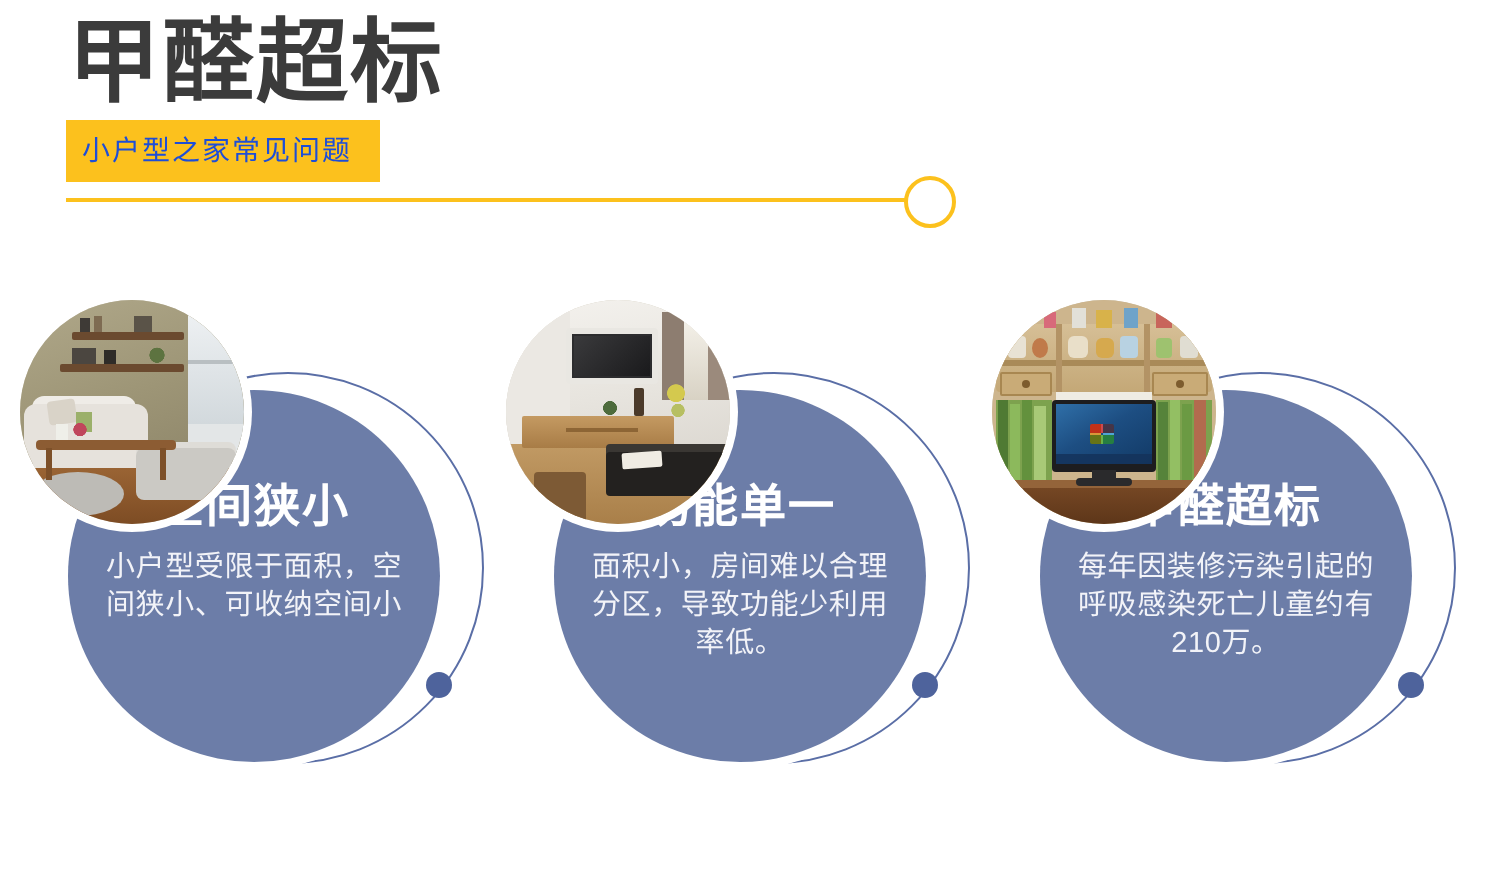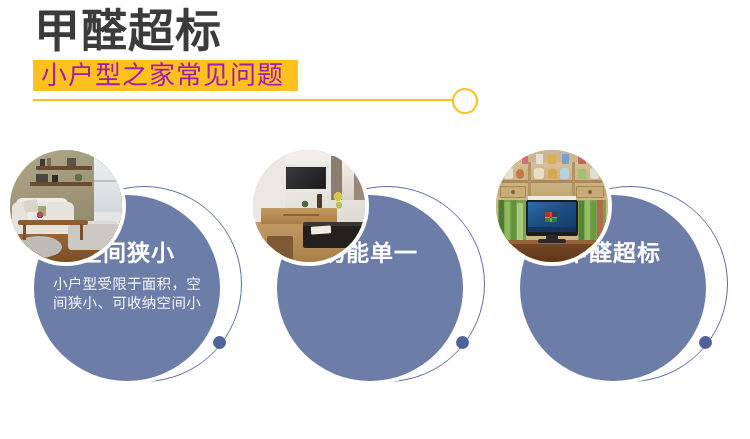--- a/index.html
+++ b/index.html
@@ -21,21 +21,21 @@
     letter-spacing:1px;
     white-space:nowrap;
   }
   .hdr-sub-bar{
     position:absolute;left:33px;top:60px;
     height:31px;background:#fcc11d;
     padding:0 14px 0 8px;
     display:flex;align-items:center;
   }
   .hdr-sub-text{
-    font-size:26px;line-height:22px;color:#a21caf;
+    font-size:14px;line-height:22px;color:#1d4ed8;
     letter-spacing:1px;white-space:nowrap;
     position:relative;top:-1px;
   }
   .hdr-rule{
     position:absolute;left:33px;top:99px;
     width:425px;height:2px;background:#fcc11d;
   }
   .hdr-ring{
     position:absolute;left:452px;top:88px;
     width:22px;height:22px;border-radius:50%;
@@ -246,20 +246,21 @@
         </div>
       </div>
     </div>
 
     <div class="card c2">
       <div class="ring-outer"></div>
       <div class="ring-dot"></div>
       <div class="disc">
         <div class="disc-inner">
           <div class="card-title">功能单一</div>
+          <div class="card-body">面积小，房间难以合理分区，导致功能少利用率低。</div>
         </div>
       </div>
       <div class="photo">
         <div class="scene">
           <div class="p2-wall"></div>
             <div class="p2-wall2"></div>
           <div class="p2-win"></div>
             <div class="p2-cur"></div>
             <div class="p2-cur2"></div>
           <div class="p2-tv"></div>
@@ -278,20 +279,21 @@
         </div>
       </div>
     </div>
 
     <div class="card c3">
       <div class="ring-outer"></div>
       <div class="ring-dot"></div>
       <div class="disc">
         <div class="disc-inner">
           <div class="card-title">甲醛超标</div>
+          <div class="card-body">每年因装修污染引起的呼吸感染死亡儿童约有210万。</div>
         </div>
       </div>
       <div class="photo">
         <div class="scene">
           <div class="p3-bg"></div>
           <div class="p3-backw"></div>
           <div class="p3-hutch"></div>
             <div class="p3-hshelf"></div>
           <div class="p3-div1"></div>
             <div class="p3-div2"></div>

